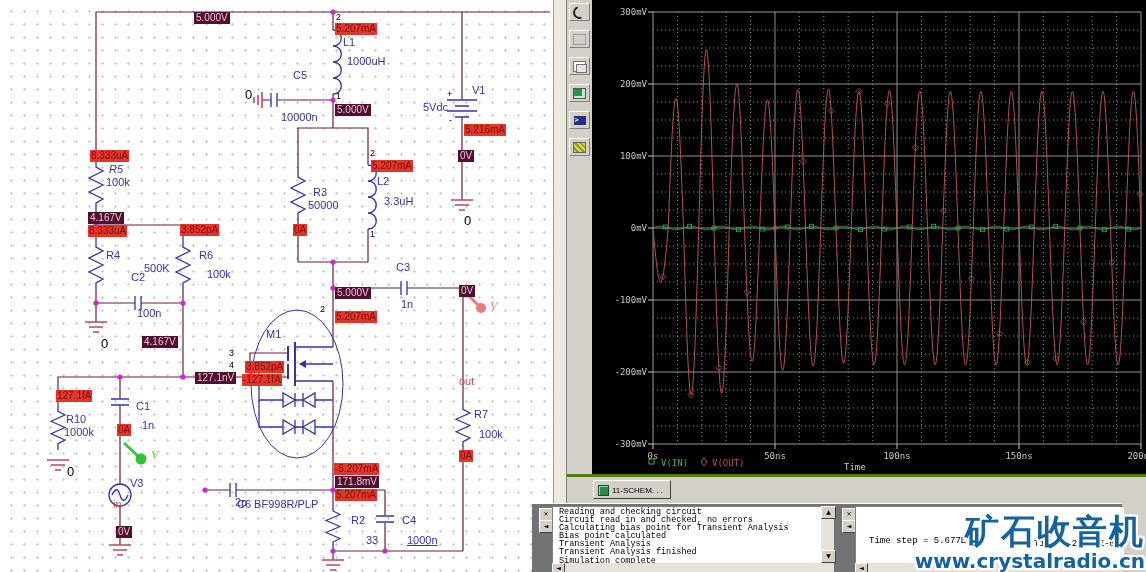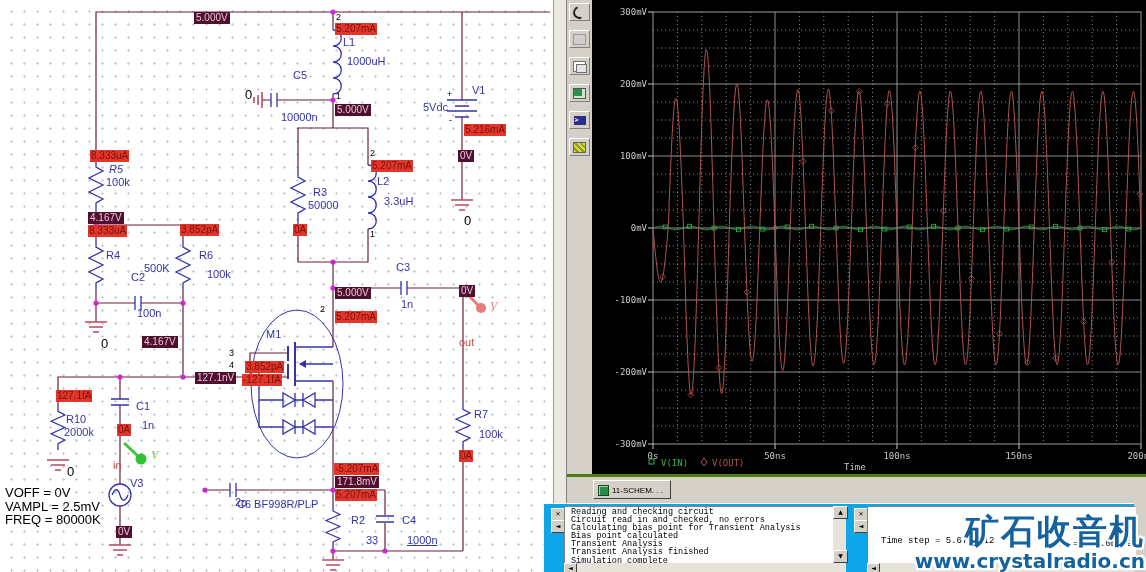--- a/index.html
+++ b/index.html
@@ -10,21 +10,21 @@
     background-image:radial-gradient(circle,#ccccdb 1px,transparent 1.3px);
     background-size:13px 13px;background-position:5px 5px;}
   #schematic-svg{position:absolute;left:0;top:0;}
   #schematic-labels{position:absolute;left:0;top:0;width:553px;height:572px;}
   .slab{position:absolute;white-space:nowrap;}
   .vb{background:#4f0f2f;color:#eec1d8;font:10px/12px "Liberation Sans",sans-serif;padding:0 2px;}
   .cb{background:#e0362b;color:#7d1008;font:10px/12px "Liberation Sans",sans-serif;padding:0 1px;}
   .bl{color:#3434a8;font:11px/12px "Liberation Sans",sans-serif;}
   .pinl{color:#000;font:9px/9px "Liberation Sans",sans-serif;}
   .g0{color:#000;font:13px/13px "Liberation Sans",sans-serif;}
-  .netred{color:#c4504e;font:11px/12px "Liberation Sans",sans-serif;}
+  .netred{color:#c4504e;font:11px/12px "Liberation Sans",sans-serif;margin-top:39px;}
   .pv{font:italic 12px/12px "Liberation Serif",serif;}
   #sim-params{position:absolute;left:5px;top:486px;color:#000;font:13px/13.5px "Liberation Sans",sans-serif;}
   
   #schem-scroll{position:absolute;left:553px;top:0;width:13px;height:572px;background:#ece9e0;
     border-left:1px solid #9a9a9a;}
   #schem-scroll .sbtn{position:absolute;left:0;bottom:1px;width:11px;height:11px;background:#d4d0c8;
     border:1px solid;border-color:#fff #404040 #404040 #fff;font:6px/11px "DejaVu Sans",sans-serif;text-align:center;}
   
   #probe{position:absolute;left:566px;top:0;width:580px;height:503px;background:#d4d0c8;border-left:1px solid #808080;}
   #probe-toolbar{position:absolute;left:0;top:0;width:25px;height:477px;background:#d4d0c8;}
@@ -33,21 +33,21 @@
   .ticon:first-child{margin-top:3px;}
   #plot-wrap{position:absolute;left:25px;top:0;width:555px;height:477px;background:#000;}
   #tabbar{position:absolute;left:0;top:474px;width:676px;height:26px;background:#d4d0c8;border-top:3px solid #4d7c0f;}
   #schem-tab{position:absolute;left:26px;top:3px;height:16px;padding:1px 7px 0 4px;background:#d4d0c8;
     border:1px solid;border-color:#fff #404040 #404040 #fff;font:8px/13px "Liberation Sans",sans-serif;
     display:flex;gap:3px;align-items:center;color:#000;}
   .tabicon{display:inline-block;width:9px;height:9px;background:
     linear-gradient(#2a8a48,#2a8a48),repeating-linear-gradient(0deg,#bfe3c8 0 2px,#2a8a48 2px 4px);
     background:#2a8a48;border:1px solid #174a22;box-shadow:inset 1px 1px 0 #9fd3ad;}
   
-  #bottom{position:absolute;left:544px;top:503px;width:590px;height:69px;background:#0ea5e9;border-top:1px solid #fff;}
+  #bottom{position:absolute;left:532px;top:503px;width:590px;height:69px;background:#737373;border-top:1px solid #fff;}
   .pbtn{position:absolute;width:12px;height:11px;background:#d4d0c8;border:1px solid;
     border-color:#fff #404040 #404040 #fff;font:bold 6px/9px "DejaVu Sans",sans-serif;text-align:center;color:#000;}
   .whitebox{position:absolute;top:2px;height:57px;background:#fff;border:1px solid;border-color:#808080 #fff #fff #808080;overflow:hidden;}
   #log-box{left:20px;width:269px;}
   #log-area{position:absolute;left:6px;top:1px;}
   .logline{font:8.5px/8.1px "Liberation Mono",monospace;color:#000;white-space:nowrap;}
   #log-vscroll{position:absolute;left:289px;top:2px;width:13px;height:57px;background:#e6e3da;}
   .sar{position:absolute;left:0;width:13px;height:11px;background:#d4d0c8;border:1px solid;
     border-color:#fff #404040 #404040 #fff;font:6px/10px "DejaVu Sans",sans-serif;text-align:center;color:#000;}
   .hscroll{position:absolute;top:59px;height:10px;background:#e6e3da;}
@@ -197,21 +197,21 @@
         <span class="slab bl" style="left: 266px; top: 328px;">M1</span>
         <span class="slab bl" style="left: 237px; top: 462px; margin-top: 36px;">C6 BF998R/PLP</span>
         <span class="slab bl" style="left: 235px; top: 496px;">2p</span>
         <span class="slab bl" style="left: 351px; top: 514px;">R2</span>
         <span class="slab bl" style="left: 366px; top: 534px;">33</span>
         <span class="slab bl" style="left: 402px; top: 514px;">C4</span>
         <span class="slab bl" style="left: 407px; top: 534px; text-decoration: underline;">1000n</span>
         <span class="slab bl" style="left: 474px; top: 408px;">R7</span>
         <span class="slab bl" style="left: 479px; top: 428px;">100k</span>
         <span class="slab bl" style="left: 66px; top: 413px;">R10</span>
-        <span class="slab bl" style="left: 64px; top: 426px;">2000k</span>
+        <span class="slab bl" style="left: 64px; top: 426px;">1000k</span>
         <span class="slab bl" style="left: 136px; top: 400px;">C1</span>
         <span class="slab bl" style="left: 142px; top: 419px;">1n</span>
         <span class="slab bl" style="left: 130px; top: 477px;">V3</span>
         <span class="slab bl" style="left: 396px; top: 261px;">C3</span>
         <span class="slab bl" style="left: 401px; top: 298px;">1n</span>
         <span class="slab pinl" style="left: 336px; top: 13px;">2</span>
         <span class="slab pinl" style="left: 336px; top: 92px;">1</span>
         <span class="slab pinl" style="left: 370px; top: 149px;">2</span>
         <span class="slab pinl" style="left: 370px; top: 230px;">1</span>
         <span class="slab pinl" style="left: 229px; top: 349px;">3</span>
@@ -220,25 +220,20 @@
         <span class="slab pinl" style="left: 447px; top: 90px;">+</span>
         <span class="slab pinl" style="left: 449px; top: 116px;">-</span>
         <span class="slab g0" style="left: 245px; top: 88px;">0</span>
         <span class="slab g0" style="left: 101px; top: 337px;">0</span>
         <span class="slab g0" style="left: 464px; top: 214px;">0</span>
         <span class="slab g0" style="left: 67px; top: 465px;">0</span>
         <span class="slab netred" style="left: 459px; top: 336px;">out</span>
         <span class="slab netred" style="left: 113px; top: 459px;">in</span>
         <span class="slab pv" style="left: 490px; top: 300px; color: rgb(232, 122, 122);">V</span>
         <span class="slab pv" style="left: 151px; top: 449px; color: rgb(126, 200, 50);">V</span>
-      </div>
-    <div id="sim-params">
-        <div>VOFF = 0V</div>
-        <div>VAMPL = 2.5mV</div>
-        <div>FREQ = 80000K</div>
       </div>
   </div>
 
   <div id="schem-scroll">
     <div class="sbtn">▼</div>
   </div>
 
   <div id="probe">
     <div id="probe-toolbar">
         <div class="ticon">

